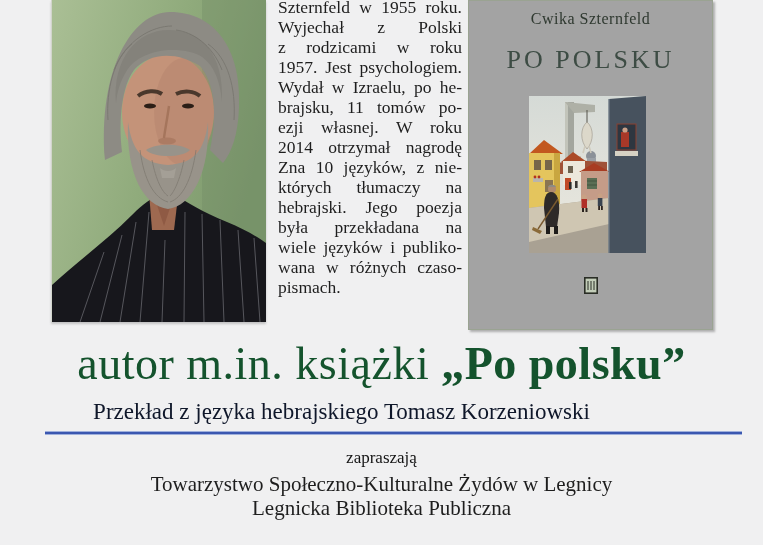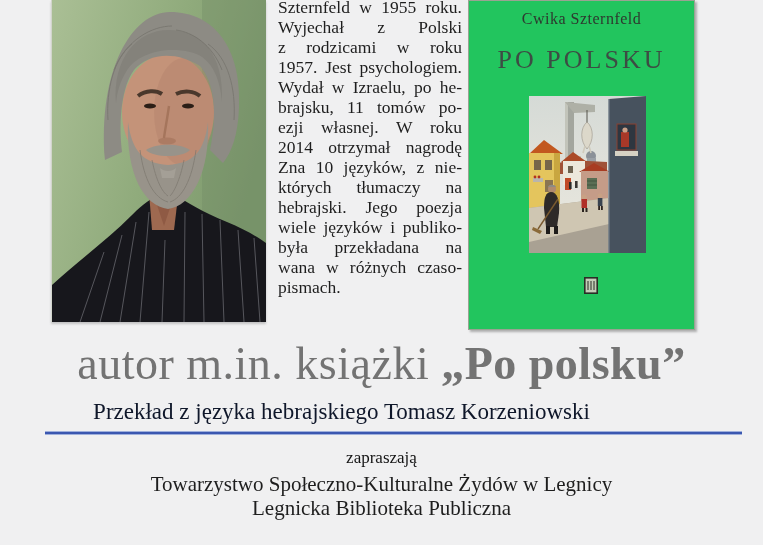--- a/index.html
+++ b/index.html
@@ -24,22 +24,22 @@
   
   .bio{
     position:absolute;left:278px;top:-3px;width:184px;
     font-size:17.5px;line-height:20px;color:#1e1e1e;
   }
   .bio-line{text-align:justify;text-align-last:justify;white-space:nowrap;}
   .bio-line.last{text-align:center;text-align-last:left;}
 
   
   .cover{
-    position:absolute;left:468px;top:0;width:227px;height:330px;
-    background:#22c55e;
+    position:absolute;left:468px;top:0;width:245px;height:330px;
+    background:#a3a3a3;
     border:1px solid #9aa392;
     box-shadow:2px 2px 2px rgba(120,120,120,.55);
     box-sizing:border-box;
     text-align:center;
   }
   .cover-author{
     margin-top:9px;font-size:16px;letter-spacing:.5px;color:#2e382f;
   }
   .cover-title{
     margin-top:17px;font-size:26px;letter-spacing:3px;color:#3d4c44;
@@ -48,21 +48,21 @@
     position:absolute;left:60px;top:95px;width:117px;height:157px;
   }
   .painting svg{display:block;width:117px;height:157px;}
   .pub-mark{
     position:absolute;left:115px;top:276px;width:14px;height:17px;
   }
 
   
   .headline{
     position:absolute;left:0;top:338px;width:763px;text-align:center;
-    font-size:46px;line-height:52px;color:#737373;letter-spacing:.5px;
+    font-size:46px;line-height:52px;color:#14532d;letter-spacing:.5px;
     white-space:nowrap;
   }
   .headline .bold{font-weight:bold;}
   .subtitle{
     position:absolute;left:0;top:399px;width:683px;text-align:center;
     font-size:23px;color:#0f172a;
   }
 
   
   .rule{
@@ -152,22 +152,22 @@
     <div class="bio-line">Wyjechał z Polski</div>
     <div class="bio-line">z rodzicami w roku</div>
     <div class="bio-line">1957. Jest psychologiem.</div>
     <div class="bio-line">Wydał w Izraelu, po he-</div>
     <div class="bio-line">brajsku, 11 tomów po-</div>
     <div class="bio-line">ezji własnej. W roku</div>
     <div class="bio-line">2014 otrzymał nagrodę</div>
     <div class="bio-line">Zna 10 języków, z nie-</div>
     <div class="bio-line">których tłumaczy na</div>
     <div class="bio-line">hebrajski. Jego poezja</div>
+    <div class="bio-line">była przekładana na</div>
     <div class="bio-line">wiele języków i publiko-</div>
-    <div class="bio-line">była przekładana na</div>
     <div class="bio-line">wana w różnych czaso-</div>
     <div class="bio-line last">pismach.</div>
   </div>
 
   <div class="cover">
     <div class="cover-author">Cwika Szternfeld</div>
     <div class="cover-title">PO POLSKU</div>
 
     <div class="painting">
       <svg viewBox="0 0 117 157" xmlns="http://www.w3.org/2000/svg">

